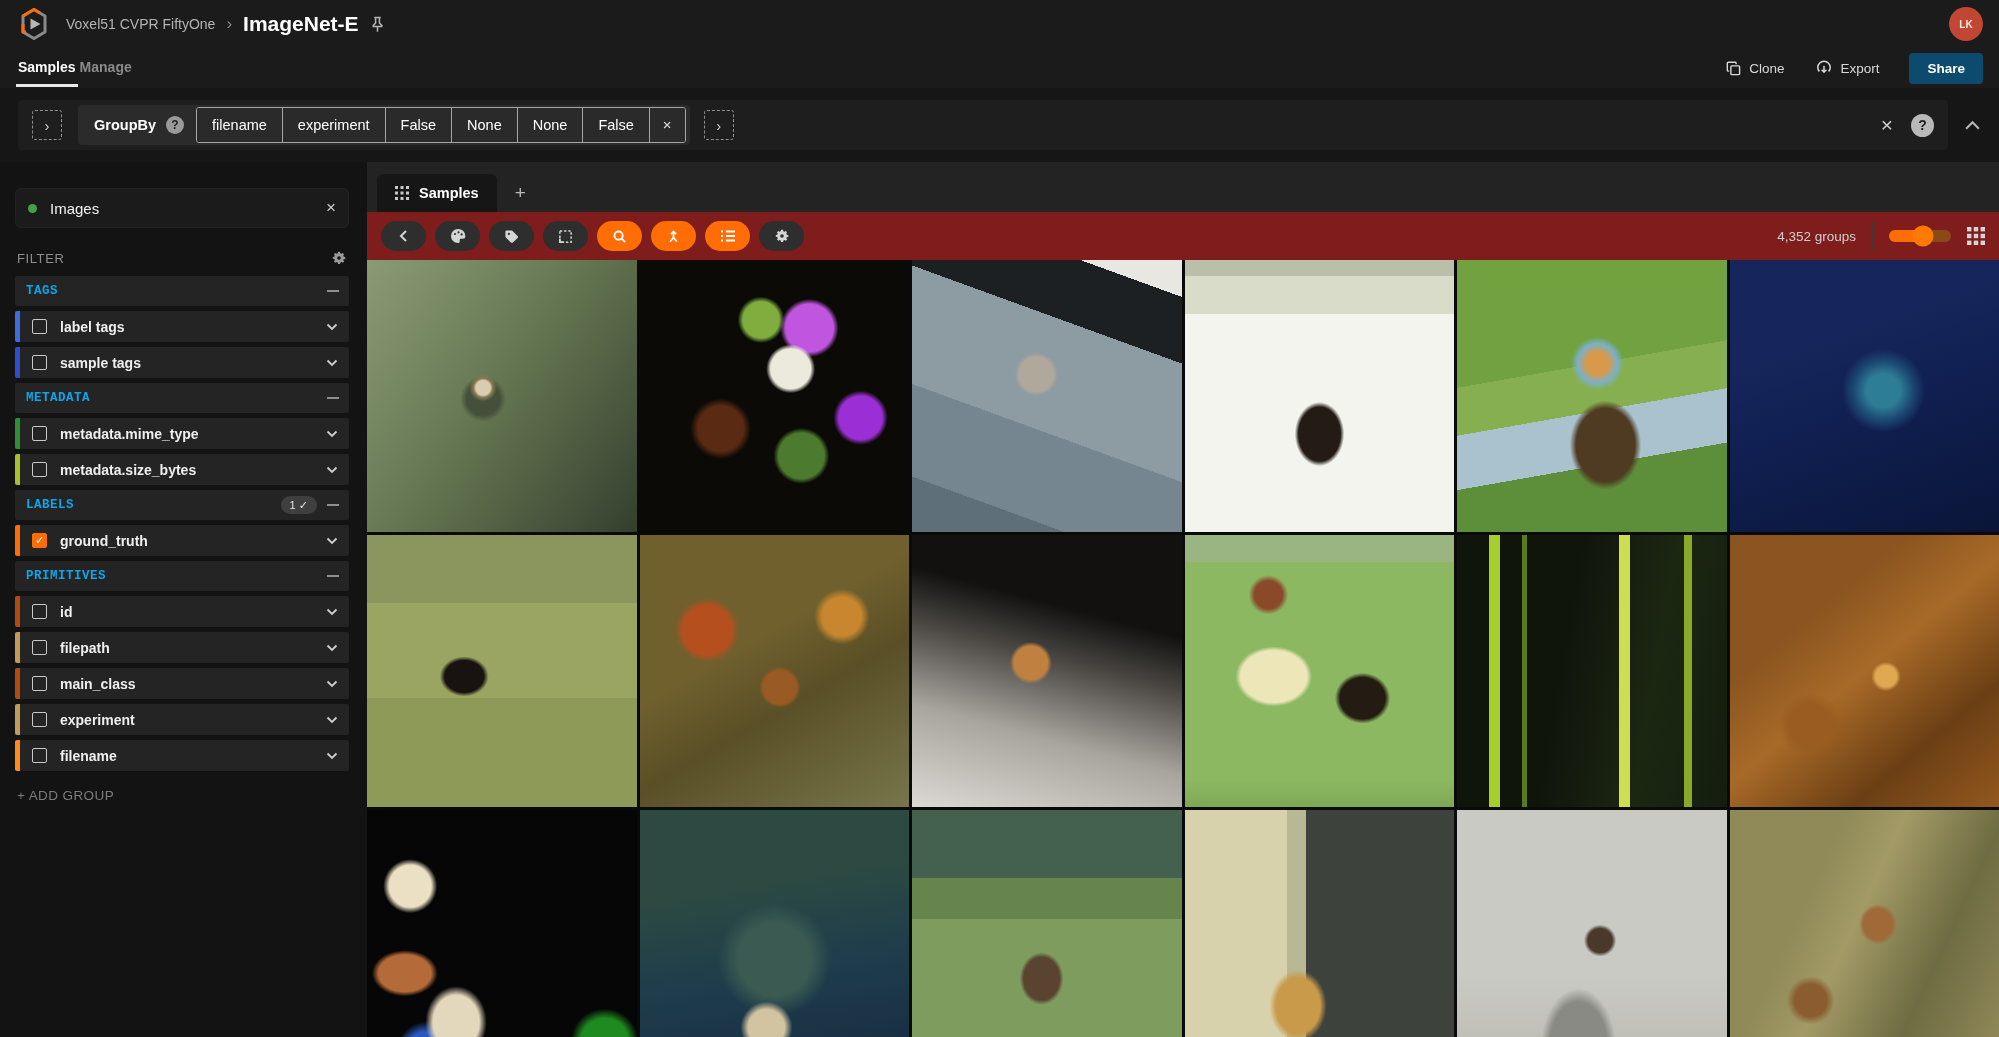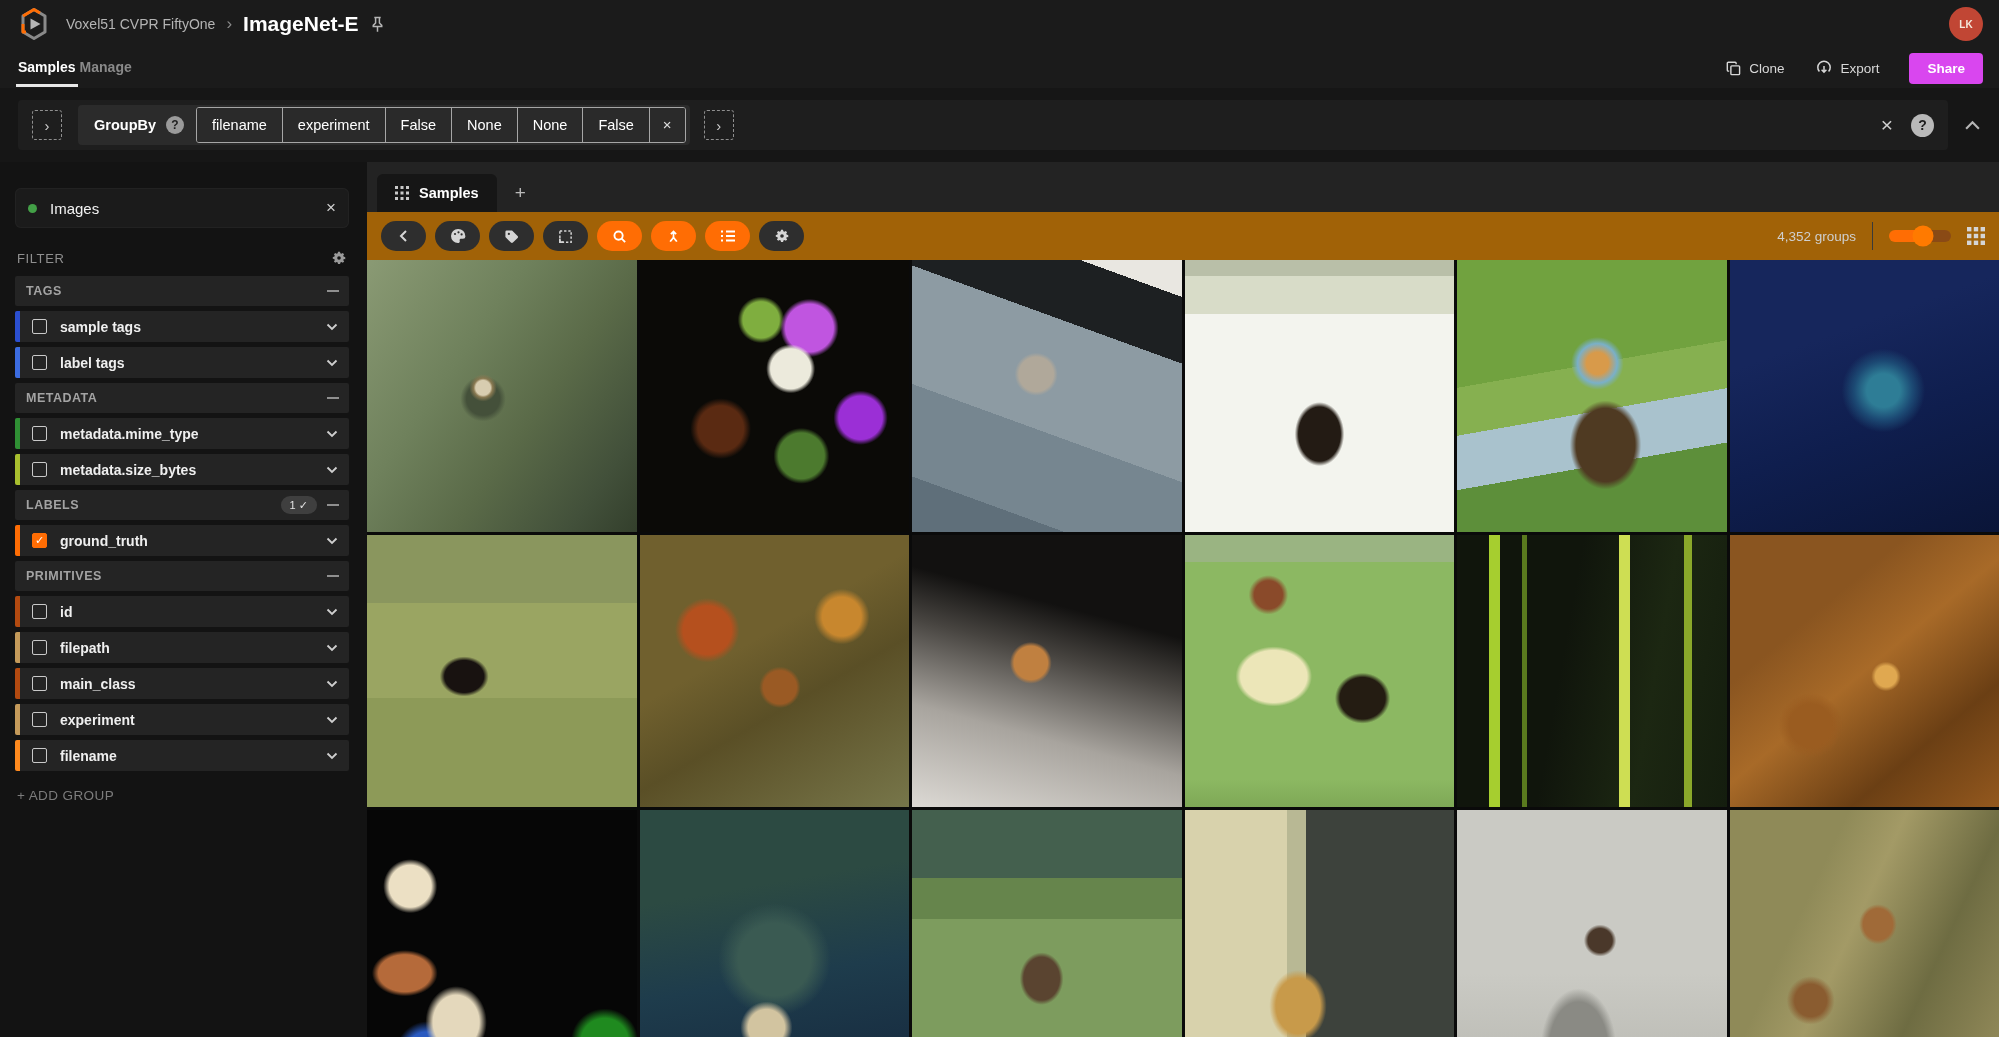--- a/index.html
+++ b/index.html
@@ -16,21 +16,21 @@
   .spacer { flex:1; }
   .avatar { width:34px; height:34px; border-radius:50%; background:#c14634; color:#f4e9dc;
             font-size:10px; display:flex; align-items:center; justify-content:center; font-weight:600; }
 
   
   .nav-row { height:40px; background:#1b1b1b; display:flex; align-items:center; padding:0 16px; }
   .nav-tab { font-size:14px; font-weight:700; color:#ffffff; padding:10px 2px 9px; border-bottom:3px solid #e8e8e8; }
   .nav-tab.inactive { color:#8a8a8a; border-bottom:3px solid transparent; font-weight:600; }
   .hdr-action { display:flex; align-items:center; gap:8px; color:#d8d8d8; font-size:13.5px; margin-left:32px; cursor:pointer; }
   .hdr-action svg { display:block; }
-  .share-btn { margin-left:30px; background:#d946ef; color:#fff; font-size:13.5px; font-weight:600;
+  .share-btn { margin-left:30px; background:#0c4a6e; color:#fff; font-size:13.5px; font-weight:600;
                border:none; border-radius:4px; padding:8px 18px; }
 
   
   .stage-region { height:74px; background:#161616; display:flex; align-items:center; padding:0 18px; }
   .stage-bar { flex:1; height:50px; background:#1e1e1e; border-radius:4px; display:flex; align-items:center; padding:0 14px; }
   .dashed-btn { width:30px; height:30px; border:1px dashed #8f8f8f; border-radius:3px; color:#cfcfcf;
                 display:flex; align-items:center; justify-content:center; font-size:15px; flex:0 0 auto; }
   .stage-pill { margin-left:16px; background:#2b2b2b; border-radius:4px; height:40px; display:flex; align-items:center; padding:0 4px 0 16px; }
   .stage-label { color:#fff; font-size:14.5px; font-weight:600; }
   .help-dot { width:18px; height:18px; border-radius:50%; background:#9a9a9a; color:#1e1e1e; font-size:12px; font-weight:700;
@@ -52,39 +52,39 @@
   .search-box { height:40px; background:#1b1b1b; border-radius:6px; display:flex; align-items:center; padding:0 13px;
                 box-shadow:0 0 0 1px #222 inset; }
   .green-dot { width:9px; height:9px; border-radius:50%; background:#43a047; }
   .search-value { margin-left:13px; color:#f2f2f2; font-size:15px; flex:1; }
   .search-clear { color:#cfcfcf; font-size:17px; }
   .filter-row { margin:22px 2px 10px 2px; display:flex; align-items:center; justify-content:space-between; }
   .filter-label { color:#8f8f8f; font-size:13px; letter-spacing:0.6px; }
   .filter-gear { display:flex; color:#9a9a9a; }
   .rows { display:flex; flex-direction:column; gap:5px; }
   .hdr-row { height:30px; background:#242424; border-radius:2px; display:flex; align-items:center; padding:0 10px 0 11px; }
-  .hdr-label { color:#a3a3a3; font-size:12.5px; letter-spacing:0.5px; font-weight:600; flex:1; }
+  .hdr-label { color:#0ea5e9; font-size:12.5px; letter-spacing:0.5px; font-weight:600; flex:1;font-family:Liberation Mono, monospace; }
   .hdr-badge { background:#3f3f3f; color:#e4e4e4; font-size:11px; border-radius:10px; padding:2.5px 9px; margin-right:10px; }
   .hdr-minus { width:12px; height:2px; background:#8f8f8f; }
   .field-row { height:31px; background:#242424; border-radius:2px; display:flex; align-items:center; position:relative; padding-right:11px; }
   .colorbar { position:absolute; left:0; top:0; bottom:0; width:5px; border-radius:2px 0 0 2px; }
   .checkbox { width:15px; height:15px; border:1.5px solid #c9c9c9; border-radius:2px; margin-left:17px; flex:0 0 auto;
               display:flex; align-items:center; justify-content:center; font-size:11px; color:transparent; }
   .checkbox.checked { background:#ff6d04; border-color:#ff6d04; color:#fff; }
   .row-label { margin-left:13px; color:#efefef; font-size:14px; font-weight:600; flex:1; }
   .row-chevron { display:flex; color:#cfcfcf; }
   .add-group { margin:17px 0 0 2px; color:#7c7c7c; font-size:13.5px; letter-spacing:0.4px; }
 
   
   .content { flex:1; display:flex; flex-direction:column; background:#1d1d1d; }
   .panel-tabs { height:50px; display:flex; align-items:flex-end; background:#232323; padding-left:10px; }
   .panel-tab { height:38px; background:#161616; border-radius:6px 6px 0 0; display:flex; align-items:center; gap:10px; padding:0 18px; }
   .panel-tab-label { color:#fff; font-size:14.5px; font-weight:700; }
   .add-tab { height:38px; display:flex; align-items:center; margin-left:18px; color:#b9b9b9; font-size:19px; }
-  .toolbar { height:48px; background:#a16207; display:flex; align-items:center; padding:0 14px; gap:9px; }
+  .toolbar { height:48px; background:#7f1d1d; display:flex; align-items:center; padding:0 14px; gap:9px; }
   .tb-pill { height:30px; min-width:45px; border-radius:15px; background:#2e2e2e; color:#d5d5d5;
              display:flex; align-items:center; justify-content:center; }
   .tb-pill.active { background:#ff6d04; color:#fff; }
   .tb-right { margin-left:auto; display:flex; align-items:center; gap:16px; }
   .groups-count { color:#cfcfcf; font-size:13.5px; }
   .tb-divider { width:1px; height:28px; background:#3a3a3a; }
   .zoom-slider { position:relative; width:62px; height:12px; }
   .zoom-track { position:absolute; inset:0; border-radius:6px; background:linear-gradient(90deg,#ff6d04 0 55%,#8a4a15 55%); }
   .zoom-thumb { position:absolute; top:50%; left:55%; width:21px; height:21px; border-radius:50%; background:#ff7a00;
                 transform:translate(-50%,-50%); }
@@ -182,34 +182,34 @@
       </span>
     </div>
     <div class="rows">
   <div class="hdr-row">
     <span class="hdr-label">TAGS</span>
 
     <span class="hdr-minus"></span>
   </div>
 
   <div class="field-row">
+    <span class="colorbar" style="background: rgb(60, 108, 224);"></span>
+    <span class="checkbox"></span>
+    <span class="row-label">label tags</span>
+    <span class="row-chevron">
+      <svg width="12" height="8" viewBox="0 0 12 8">
+              <path d="M1.5 1.5 L6 6 L10.5 1.5" fill="none" stroke="currentColor" stroke-width="1.8"></path>
+            </svg>
+    </span>
+  </div>
+
+  <div class="field-row">
     <span class="colorbar" style="background: rgb(43, 79, 208);"></span>
     <span class="checkbox"></span>
     <span class="row-label">sample tags</span>
-    <span class="row-chevron">
-      <svg width="12" height="8" viewBox="0 0 12 8">
-              <path d="M1.5 1.5 L6 6 L10.5 1.5" fill="none" stroke="currentColor" stroke-width="1.8"></path>
-            </svg>
-    </span>
-  </div>
-
-  <div class="field-row">
-    <span class="colorbar" style="background: rgb(60, 108, 224);"></span>
-    <span class="checkbox"></span>
-    <span class="row-label">label tags</span>
     <span class="row-chevron">
       <svg width="12" height="8" viewBox="0 0 12 8">
               <path d="M1.5 1.5 L6 6 L10.5 1.5" fill="none" stroke="currentColor" stroke-width="1.8"></path>
             </svg>
     </span>
   </div>
 
   <div class="hdr-row">
     <span class="hdr-label">METADATA</span>
 

